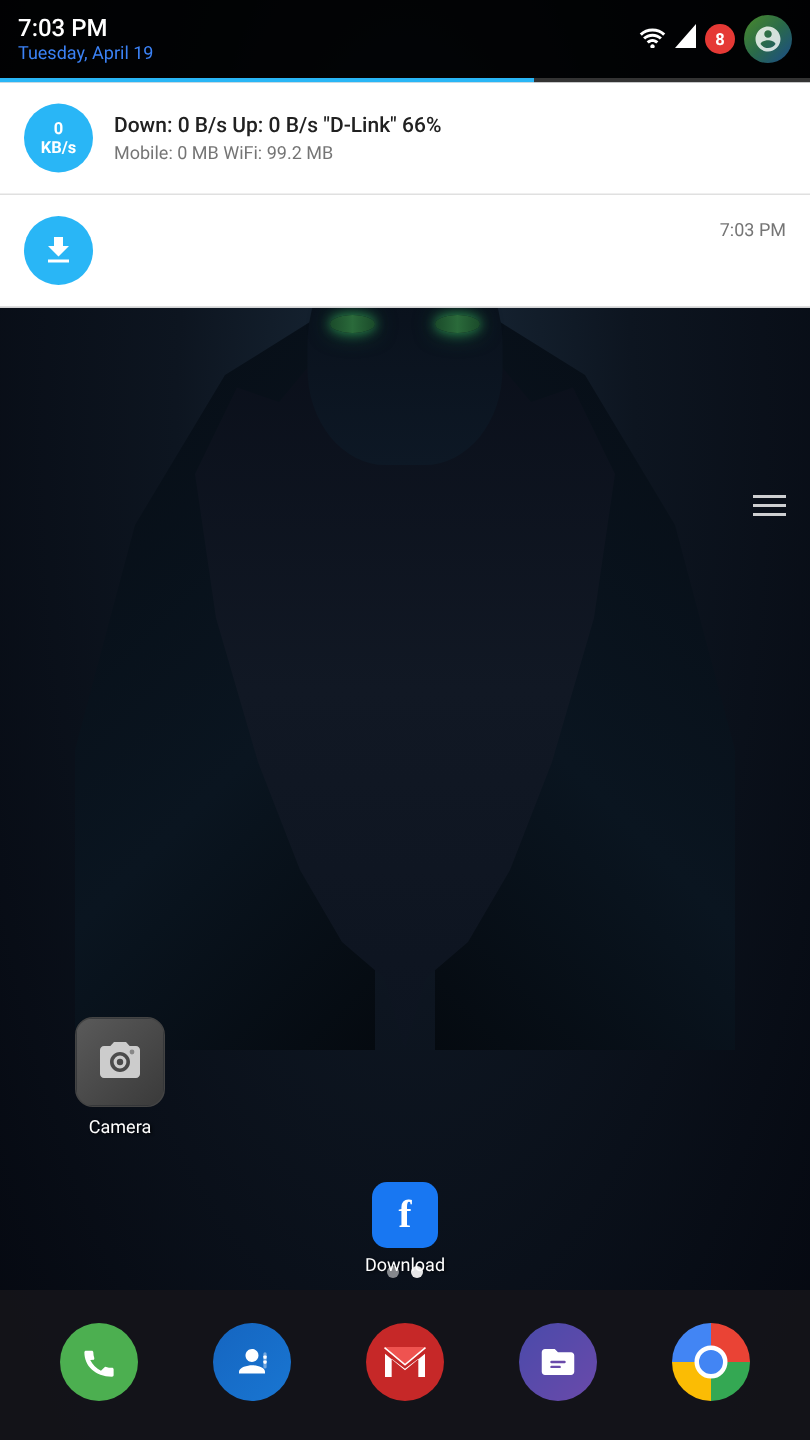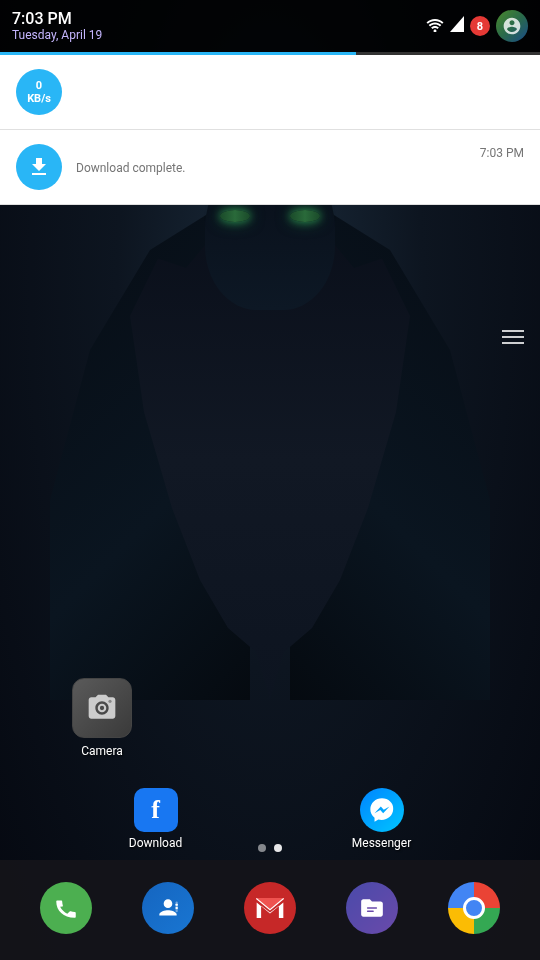--- a/index.html
+++ b/index.html
@@ -135,21 +135,21 @@
     }
 
     .status-time {
       color: #ffffff;
       font-size: 16px;
       font-weight: 500;
       line-height: 1.2;
     }
 
     .status-date {
-      color: #c4b5fd;
+      color: #3b82f6;
       font-size: 12px;
       line-height: 1.2;
     }
 
     .status-icons {
       display: flex;
       align-items: center;
       gap: 6px;
     }
 
@@ -269,21 +269,21 @@
       background: rgba(255,255,255,0.8);
     }
 
     
     .home-screen {
       position: absolute;
       bottom: 110px;
       left: 0;
       right: 0;
       z-index: 5;
-      padding: 0 34px;
+      padding: 0 12px;
     }
 
     
     .camera-section {
       display: flex;
       flex-direction: column;
       align-items: flex-start;
       margin-bottom: 30px;
       padding-left: 28px;
     }
@@ -536,30 +536,33 @@
 <div class="progress-bar-container">
   <div class="progress-bar-fill"></div>
 </div>
 
 <div class="notification-panel">
 
   <div class="notification-item">
     <div class="notification-icon">
       <span style="color:white; font-size:11px; font-weight:bold; text-align:center; line-height:1.2;">0<br>KB/s</span>
     </div>
+    <div class="notification-content">
+      <div class="notification-title">Down: 0 B/s   Up: 0 B/s   "D-Link" 66%</div>
+      <div class="notification-subtitle">Mobile: 0 MB    WiFi: 99.2 MB</div>
+    </div>
   </div>
 
   <div class="notification-item">
     <div class="notification-icon">
       <svg viewBox="0 0 24 24" fill="white">
         <path d="M19 9h-4V3H9v6H5l7 7 7-7zM5 18v2h14v-2H5z"></path>
       </svg>
     </div>
     <div class="notification-content">
-      <div class="notification-subtitle">Download complete.</div>
     </div>
     <div class="notification-time">7:03 PM</div>
   </div>
 </div>
 
 <div class="menu-button">
   <div class="menu-line"></div>
   <div class="menu-line"></div>
   <div class="menu-line"></div>
 </div>
@@ -579,28 +582,20 @@
   </div>
 
   <div class="dock-row">
 
 
     <div class="dock-app">
       <div class="facebook-icon">f</div>
       <span class="icon-label">Download</span>
     </div>
 
-    <div class="dock-app">
-      <div class="messenger-icon">
-        <svg width="28" height="28" viewBox="0 0 24 24" fill="white">
-          <path d="M12 2C6.48 2 2 6.2 2 11.4c0 2.9 1.4 5.5 3.6 7.3V22l3.3-1.8c.9.2 1.8.3 2.7.3 5.5 0 10-4.2 10-9.4C22 6.2 17.5 2 12 2zm1 12.7l-2.5-2.7-4.9 2.7 5.4-5.7 2.5 2.7 4.9-2.7-5.4 5.7z"></path>
-        </svg>
-      </div>
-      <span class="icon-label">Messenger</span>
-    </div>
 
   </div>
 </div>
 
 <div class="page-indicator">
   <div class="page-dot"></div>
   <div class="page-dot active"></div>
 </div>
 
 <div class="bottom-nav">

